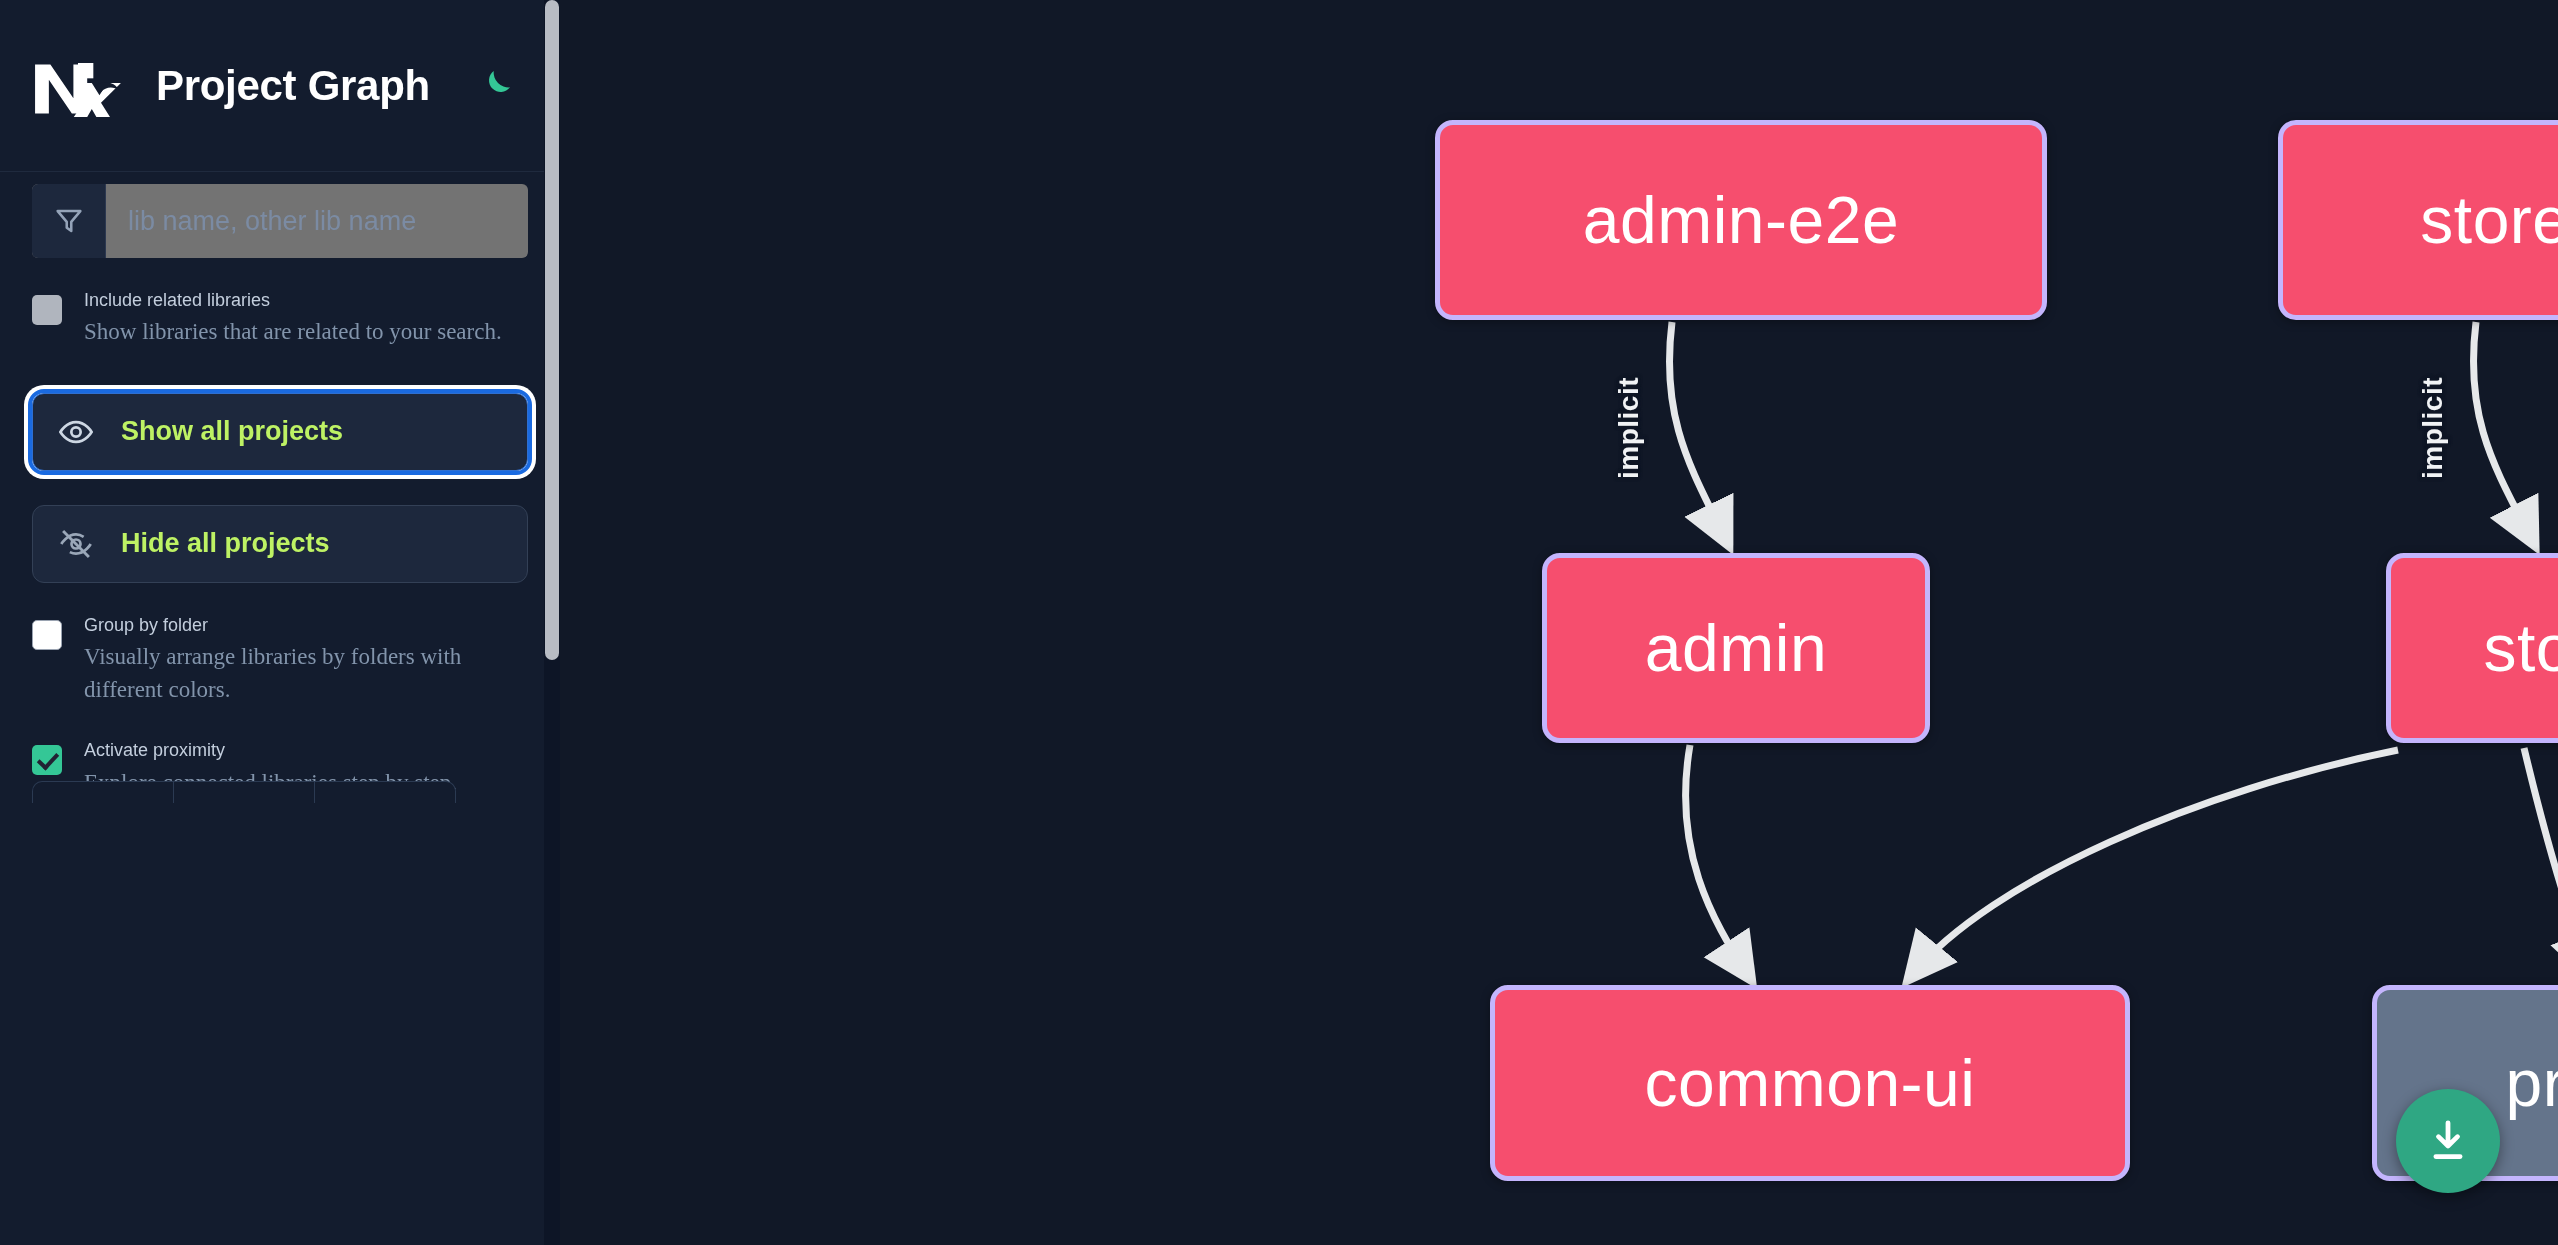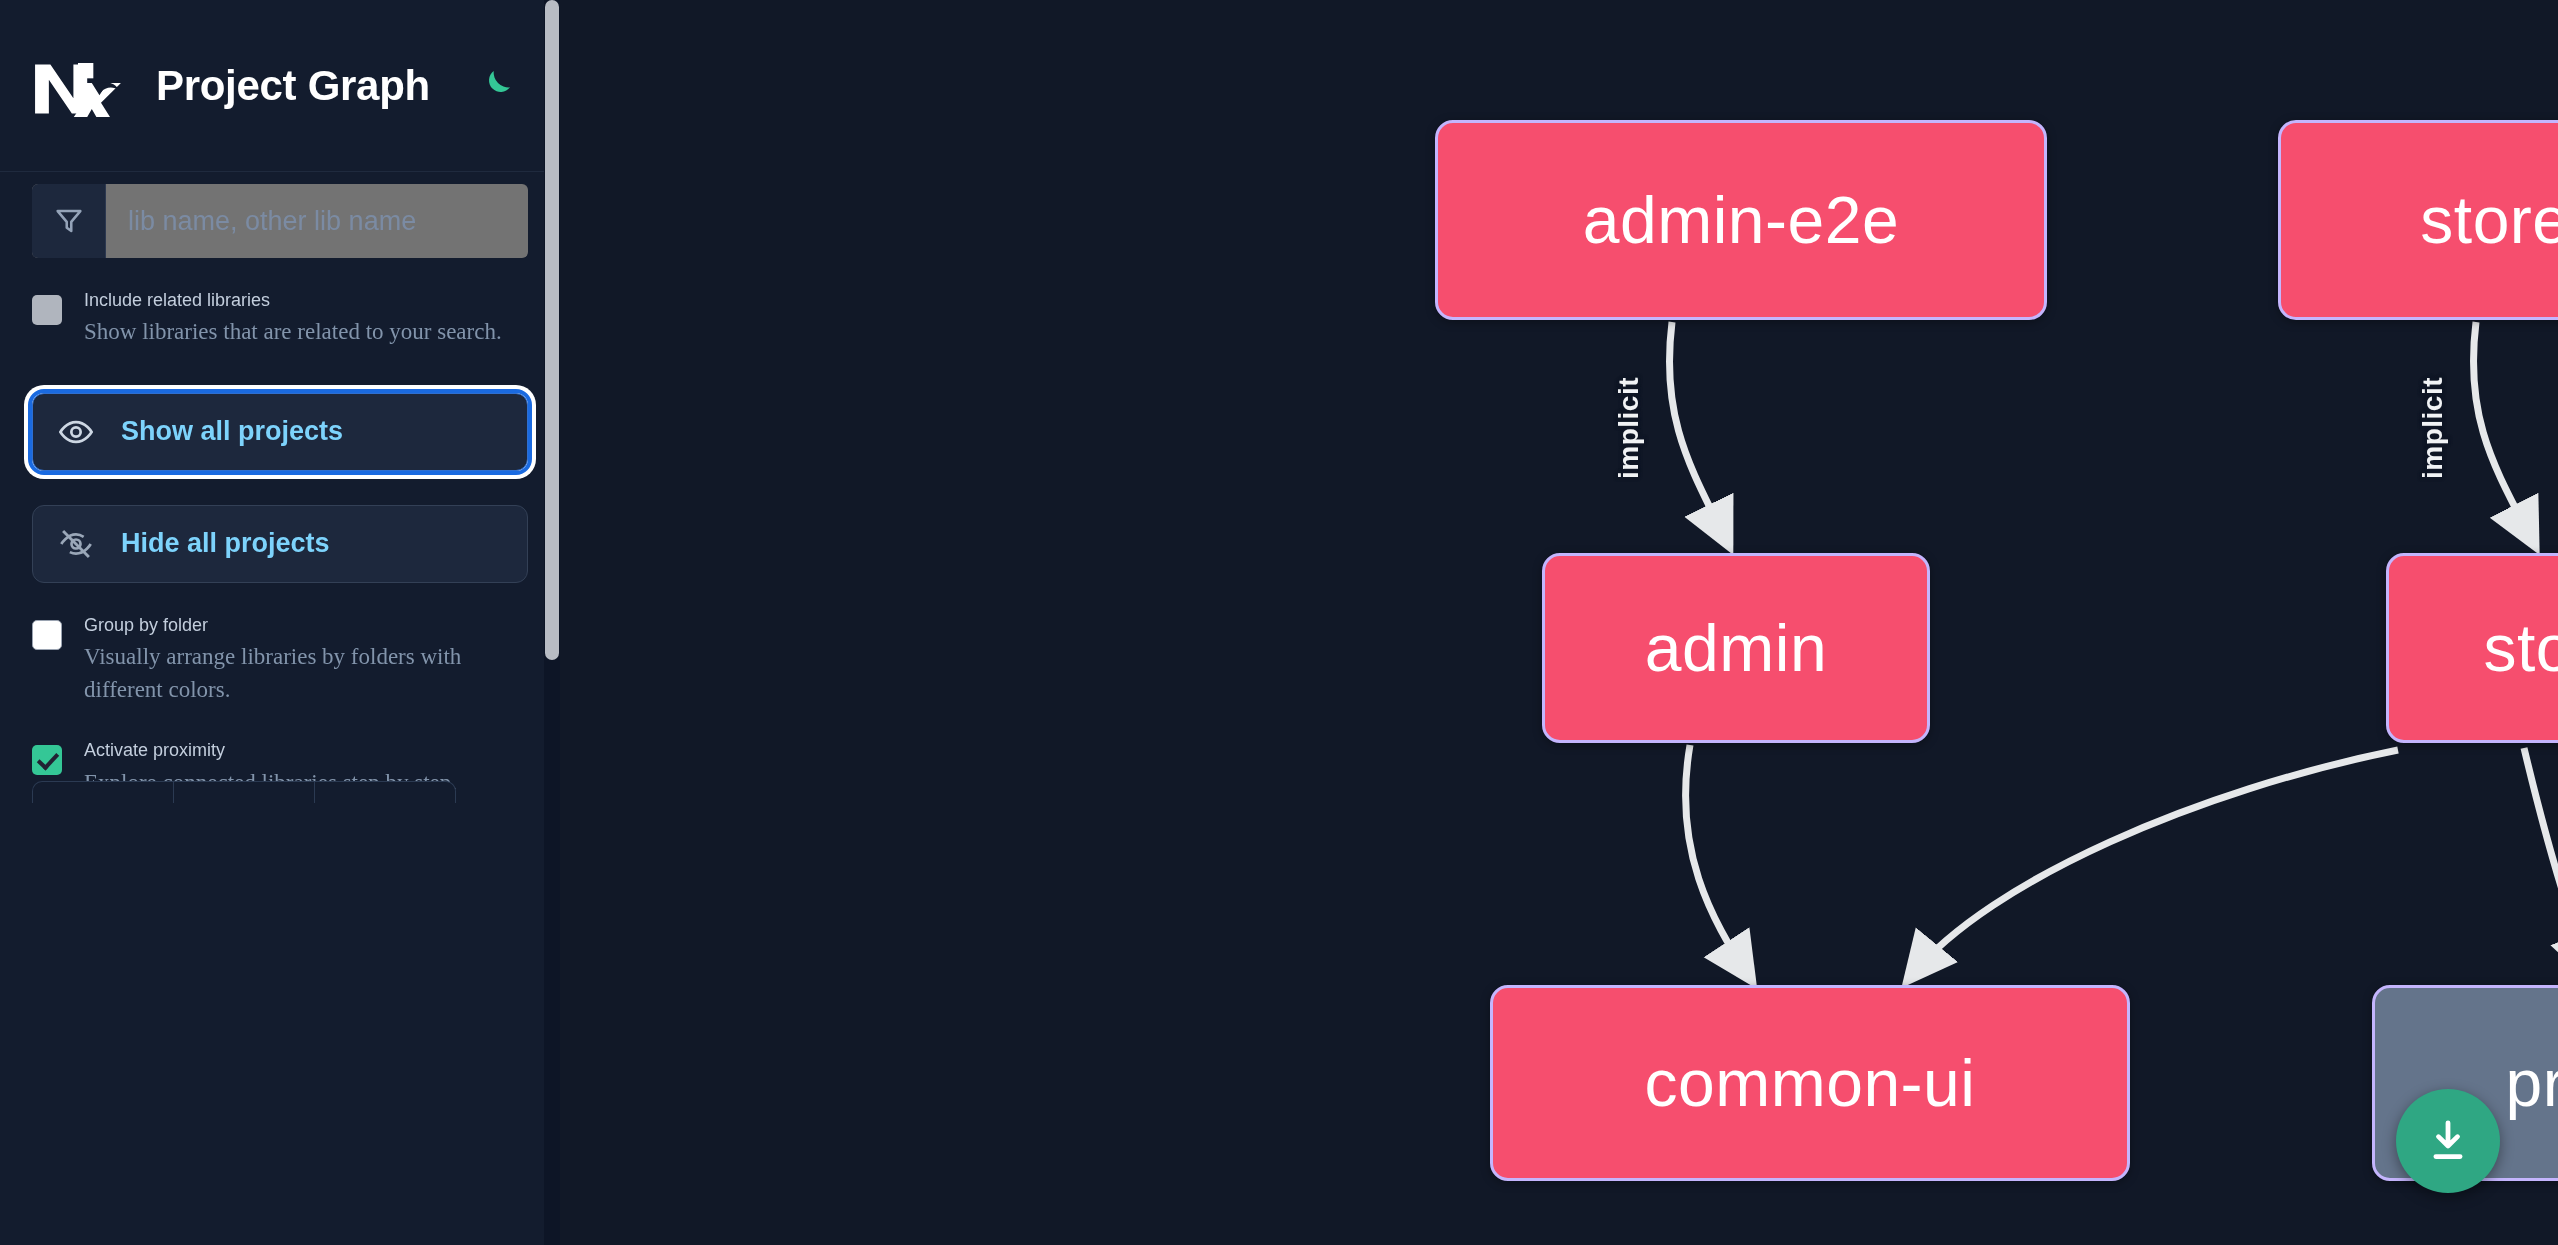--- a/index.html
+++ b/index.html
@@ -136,21 +136,21 @@
     gap: 26px;
     height: 78px;
     padding: 0 24px;
     border-radius: 12px;
     background: #1d283d;
     border: 1px solid #334056;
     margin-bottom: 22px;
     cursor: pointer;
     font-size: 27px;
     font-weight: 700;
-    color: #7dd3fc;
+    color: #bef264;
   }
   .gbtn .ico { width: 38px; height: 38px; flex: 0 0 38px; display:flex; align-items:center; justify-content:center;}
   .gbtn.focused {
     border-color: #2f6fd0;
     outline: 4px solid #1a6ae0;
     outline-offset: 0px;
     box-shadow: 0 0 0 8px #ffffff;
     margin-bottom: 34px;
     margin-top: 6px;
   }
@@ -194,21 +194,21 @@
   .canvas {
     position: relative;
     flex: 1;
     height: 1245px;
     background: #111827;
     overflow: hidden;
   }
   .gnode {
     position: absolute;
     border-radius: 18px;
-    border: 3px solid #c4b5fd;
+    border: 5px solid #c4b5fd;
     display: flex;
     align-items: center;
     justify-content: center;
     color: #ffffff;
     font-size: 66px;
     font-weight: 400;
     letter-spacing: .5px;
     cursor: pointer;
     box-shadow: 0 2px 10px rgba(0,0,0,.35);
   }

